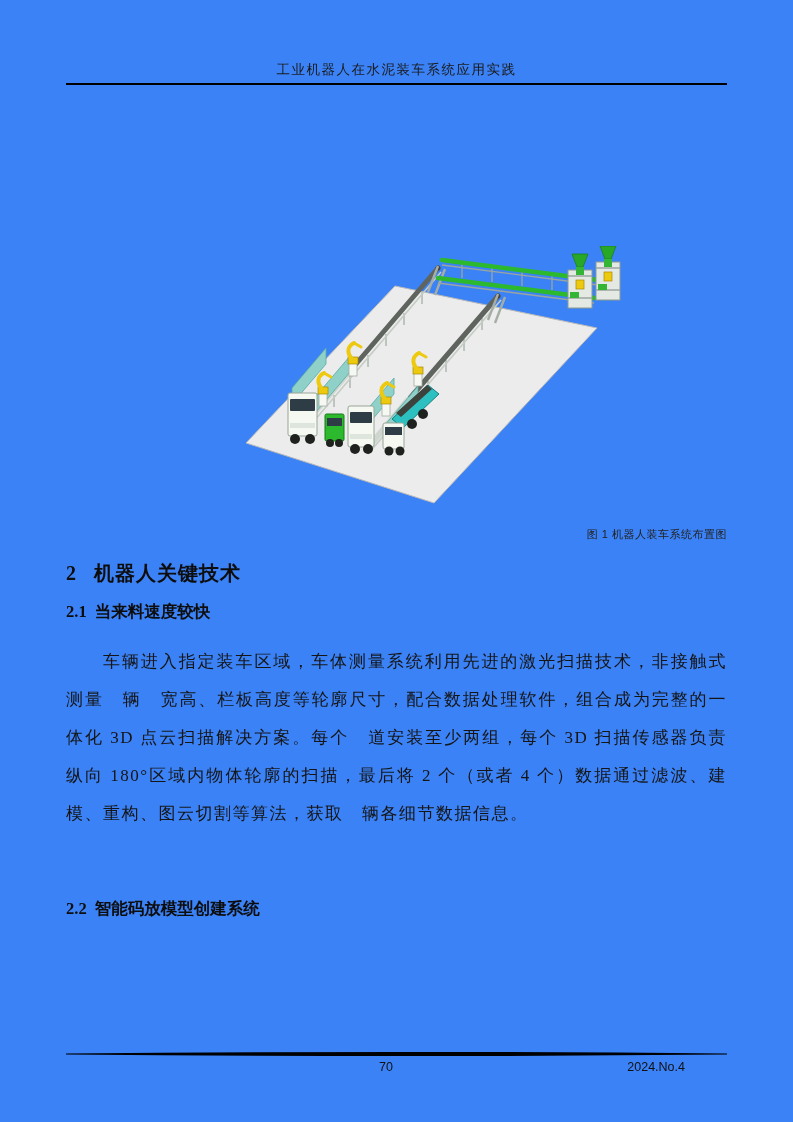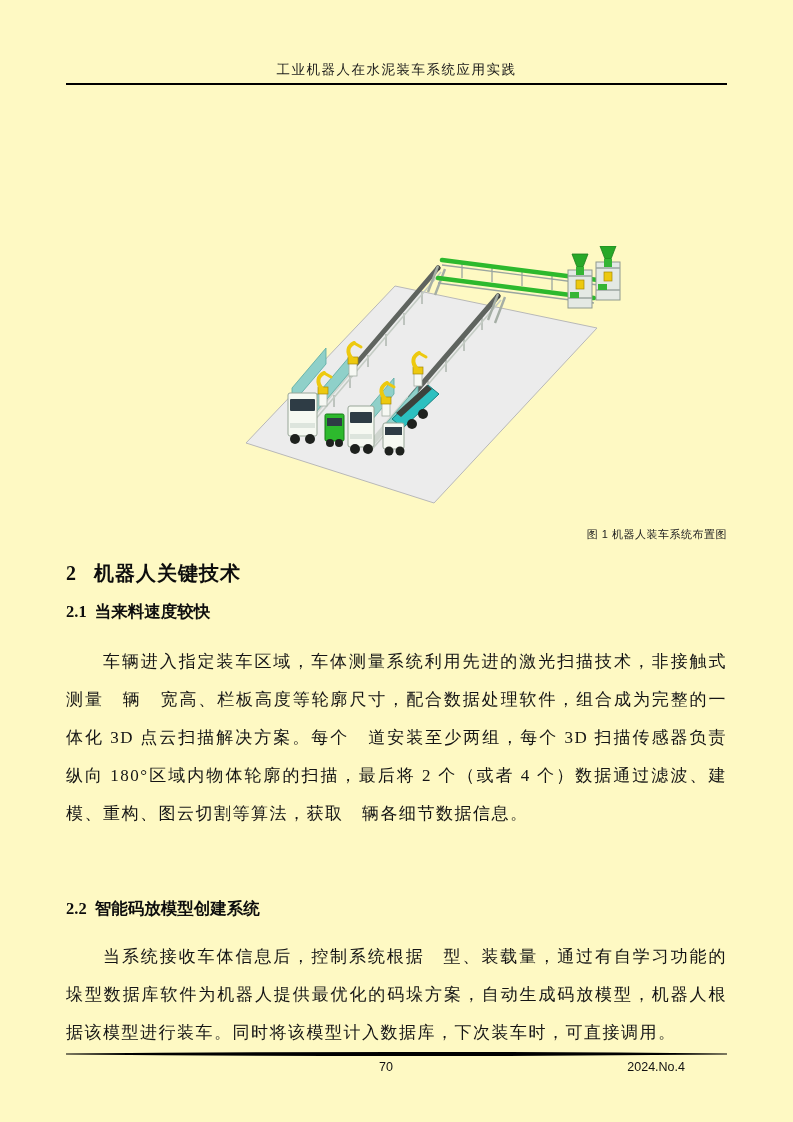--- a/index.html
+++ b/index.html
@@ -1,16 +1,16 @@
 <!DOCTYPE html>
 <html style="--fig-green: #2db92d; --fig-yellow: #edc90f; --fig-teal: #2cc0c0; --fig-light_teal: #8fd0c9; --fig-belt_gray: #5f645f; --fig-frame_gray: #9aa5a0; --fig-floor: #ececec;"><head>
 <meta charset="utf-8">
 <style>
   html,body{margin:0;padding:0;background:#fff;}
-  .page{position:relative;width:793px;height:1122px;background:#fef9c3;overflow:hidden;
+  .page{position:relative;width:793px;height:1122px;background:#3b82f6;overflow:hidden;
         font-family:"Liberation Serif","DejaVu Serif",serif;color:#141414;}
   .abs{position:absolute;}
   .running-title{top:61px;left:66px;width:661px;text-align:center;font-size:13.5px;letter-spacing:1.5px;color:#1a1a1a;}
   .header-rule{top:83px;left:66px;width:661px;height:2px;background:#000;}
   .body-text{left:66px;width:661px;font-size:17px;line-height:38px;letter-spacing:1.5px;
              text-align:justify;text-align-last:left;color:#151515;}
   .indent{text-indent:37px;}
   .intro{top:81px;}
   .fig-wrap{top:246px;left:242px;width:390px;height:272px;}
   .fig-caption{top:527px;left:66px;width:661px;text-align:right;font-size:11px;letter-spacing:.5px;
@@ -183,21 +183,20 @@
   <div class="abs heading h3a">
     <span class="h-num">2.1</span><span class="gap-narrow"></span><span>当来料速度较快</span>
   </div>
 
   <p class="abs body-text indent p21a">车辆进入指定装车区域，车体测量系统利用先进的激光扫描技术，非接触式测量　辆　宽高、栏板高度等轮廓尺寸，配合数据处理软件，组合成为完整的一体化 3D 点云扫描解决方案。每个　道安装至少两组，每个 3D 扫描传感器负责纵向 180°区域内物体轮廓的扫描，最后将 2 个（或者 4 个）数据通过滤波、建模、重构、图云切割等算法，获取　辆各细节数据信息。</p>
 
   <div class="abs heading h3b">
     <span class="h-num">2.2</span><span class="gap-narrow"></span><span>智能码放模型创建系统</span>
   </div>
 
-  <p class="abs body-text indent p22a">当系统接收车体信息后，控制系统根据　型、装载量，通过有自学习功能的垛型数据库软件为机器人提供最优化的码垛方案，自动生成码放模型，机器人根据该模型进行装车。同时将该模型计入数据库，下次装车时，可直接调用。</p>
 
   <svg class="abs footer-rule" width="661" height="6" viewBox="0 0 661 6">
     <path d="M0,2.4 Q330,-0.6 661,2.4 L661,3.6 Q330,6.6 0,3.6 Z" fill="#000"></path>
   </svg>
   <div class="abs footer-text page-num">70</div>
   <div class="abs footer-text issue">2024.No.4</div>
 
 </div>
 
 </body></html>

